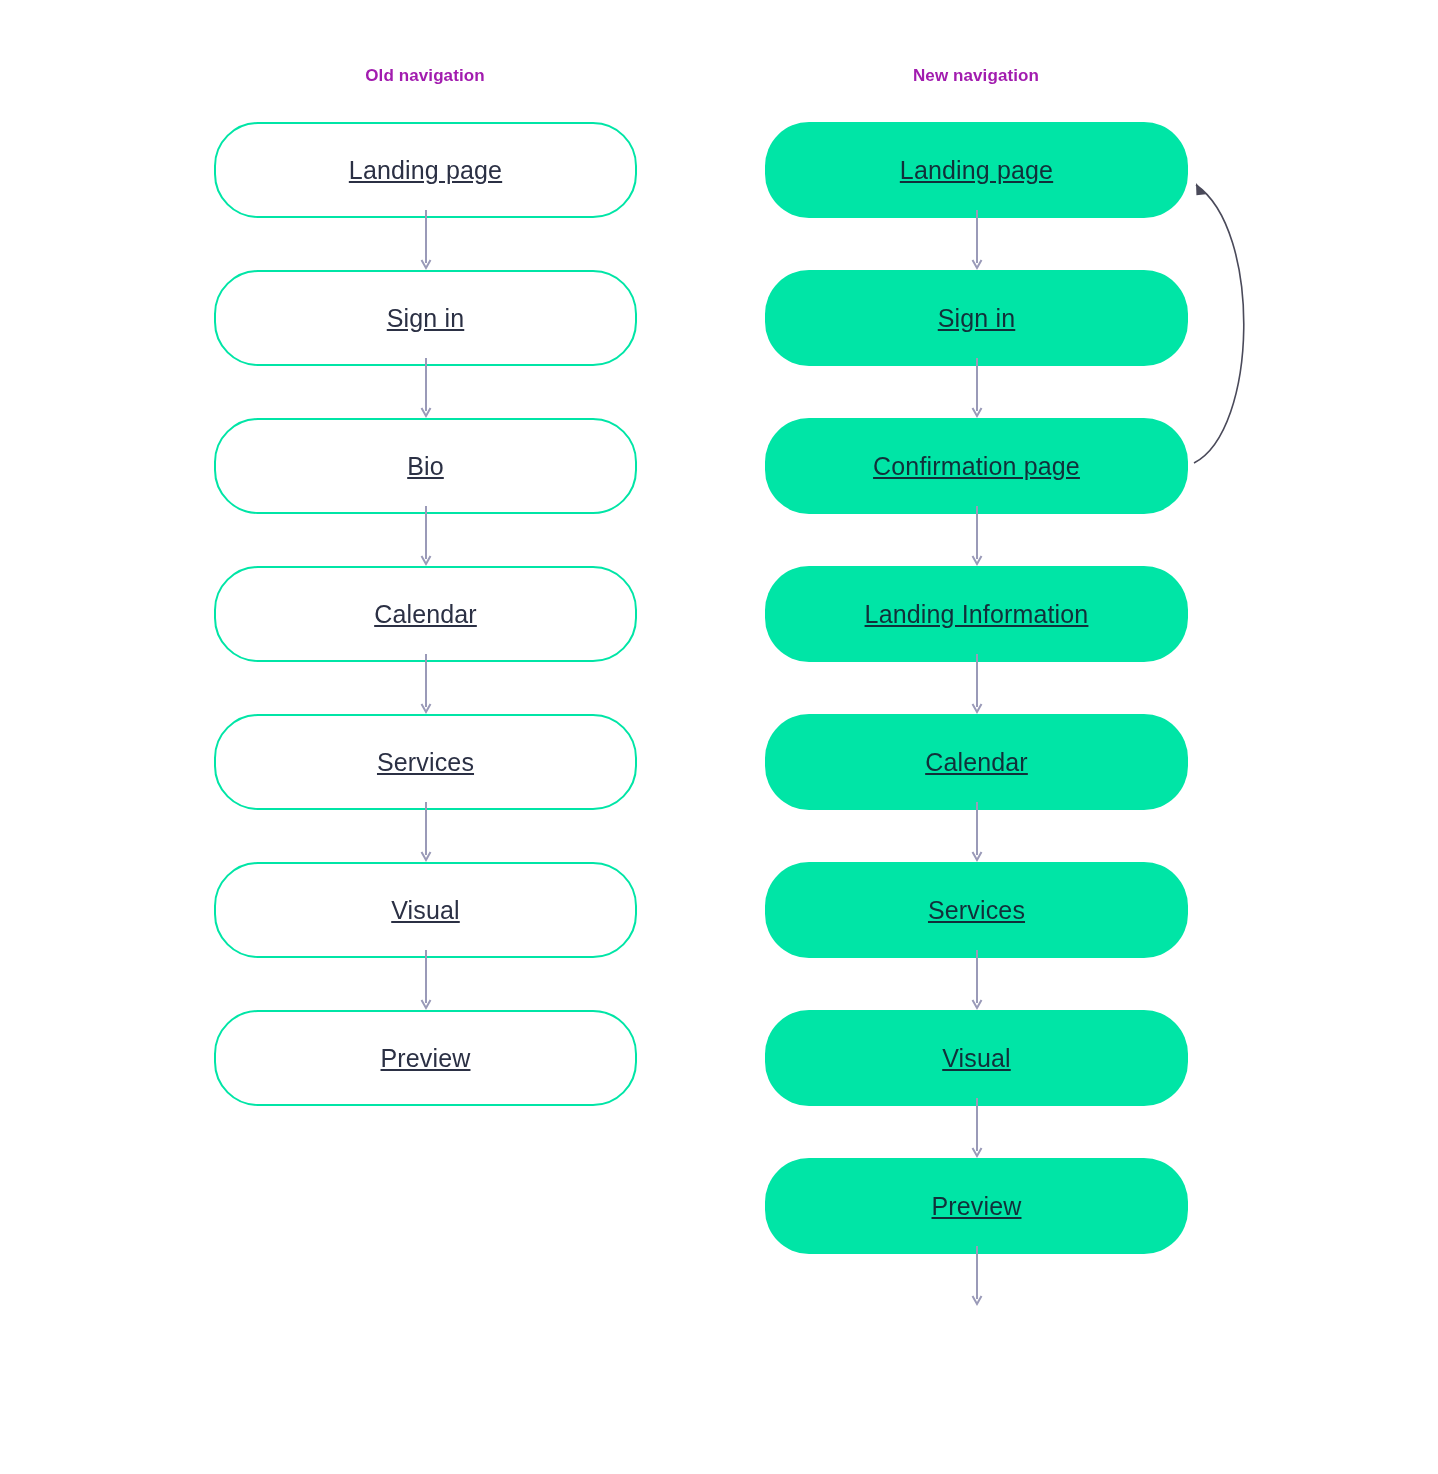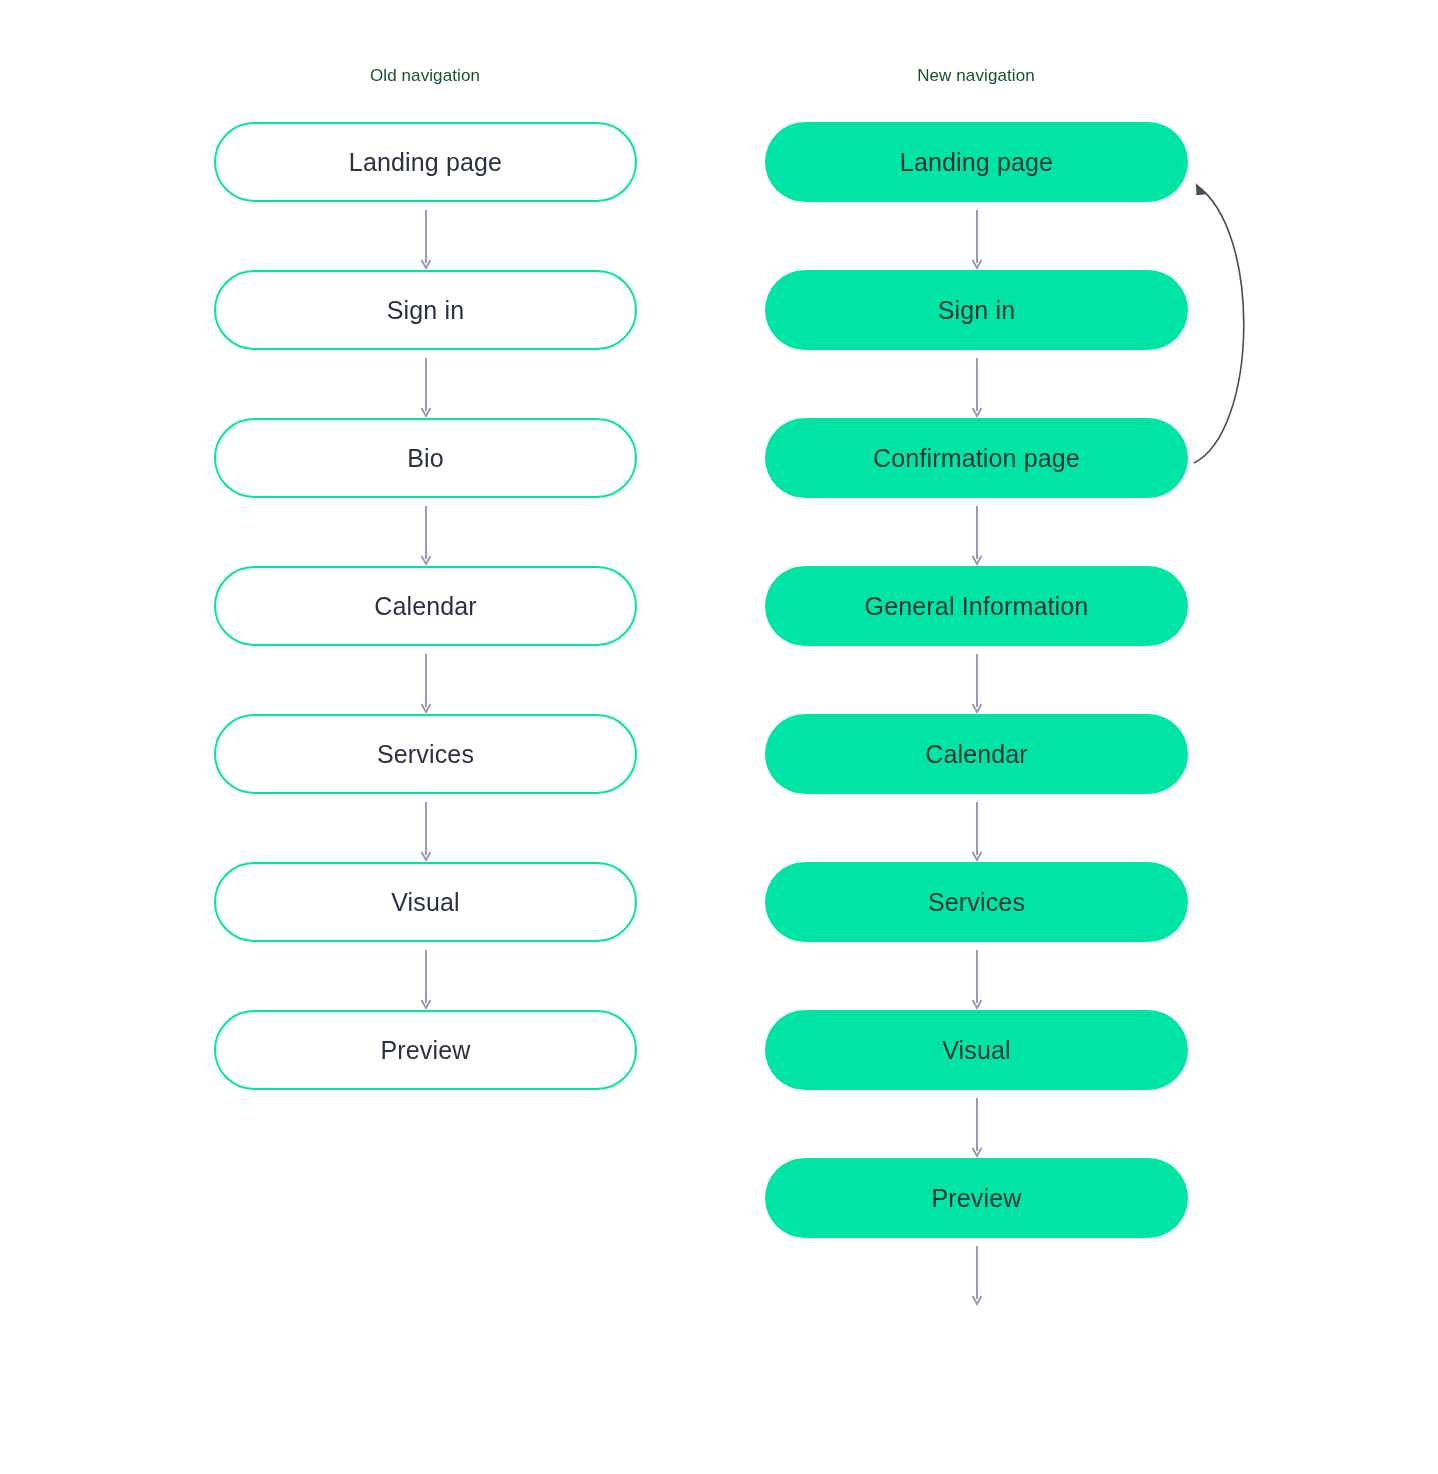--- a/index.html
+++ b/index.html
@@ -20,51 +20,52 @@
 
   .canvas {
     position: absolute;
     inset: 0;
   }
 
   
   .col-title {
     position: absolute;
     font-size: 17px;
-    font-weight: 400;
-    color: #14532d;
+    font-weight: 700;
+    color: #a21caf;
     letter-spacing: 0.1px;
     text-align: left;
     white-space: nowrap;
     transform: translateX(-50%);
   }
   #title-old  { left: 425px; top: 66px; }
   #title-new  { left: 976px; top: 66px; }
 
   
   .column {
     position: absolute;
     top: 122px;
   }
   #column-old { left: 214px; }
   #column-new { left: 765px; }
 
   
   .node {
     position: absolute;
-    height: 80px;
+    height: 96px;
     border-radius: 44px;
     box-sizing: border-box;
     display: flex;
     align-items: center;
     justify-content: center;
     font-size: 25px;
     font-weight: 400;
     letter-spacing: 0.15px;
     white-space: nowrap;
+    text-decoration: underline;
   }
   .node.outlined {
     width: 423px;
     background: #ffffff;
     border: 2.5px solid #00e5a6;
     color: #2b3044;
   }
   .node.filled {
     width: 423px;
     background: #00e5a6;
@@ -178,21 +179,21 @@
         <path d="M 6.5 50 L 11 58 L 15.5 50" stroke-width="1.6"></path>
       </svg>
       <div class="node filled" style="top: 296px; left: 0px;">
         <span>Confirmation page</span>
       </div>
       <svg class="connector" viewBox="0 0 22 60" width="22" height="60" style="left: 211.5px; top: 384px; height: 60px;">
         <line x1="11" y1="0" x2="11" y2="53"></line>
         <path d="M 6.5 50 L 11 58 L 15.5 50" stroke-width="1.6"></path>
       </svg>
       <div class="node filled" style="top: 444px; left: 0px;">
-        <span>General Information</span>
+        <span>Landing Information</span>
       </div>
       <svg class="connector" viewBox="0 0 22 60" width="22" height="60" style="left: 211.5px; top: 532px; height: 60px;">
         <line x1="11" y1="0" x2="11" y2="53"></line>
         <path d="M 6.5 50 L 11 58 L 15.5 50" stroke-width="1.6"></path>
       </svg>
       <div class="node filled" style="top: 592px; left: 0px;">
         <span>Calendar</span>
       </div>
       <svg class="connector" viewBox="0 0 22 60" width="22" height="60" style="left: 211.5px; top: 680px; height: 60px;">
         <line x1="11" y1="0" x2="11" y2="53"></line>

